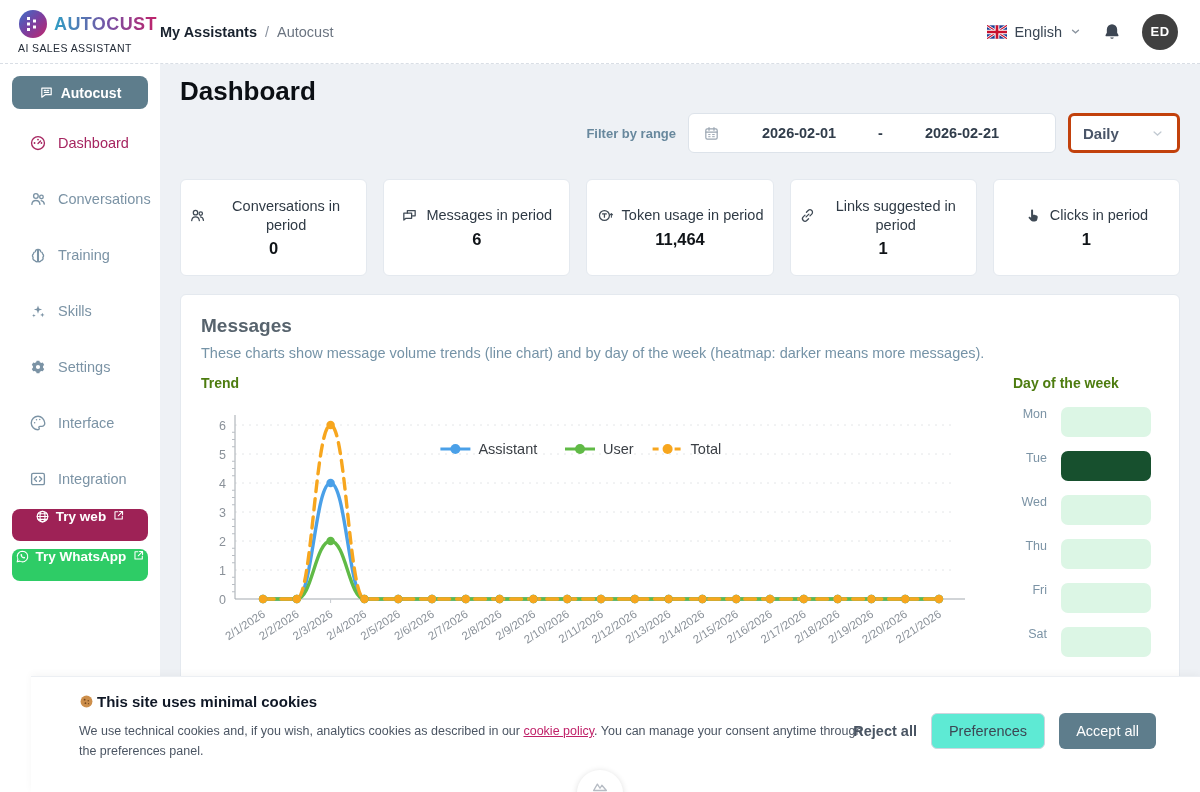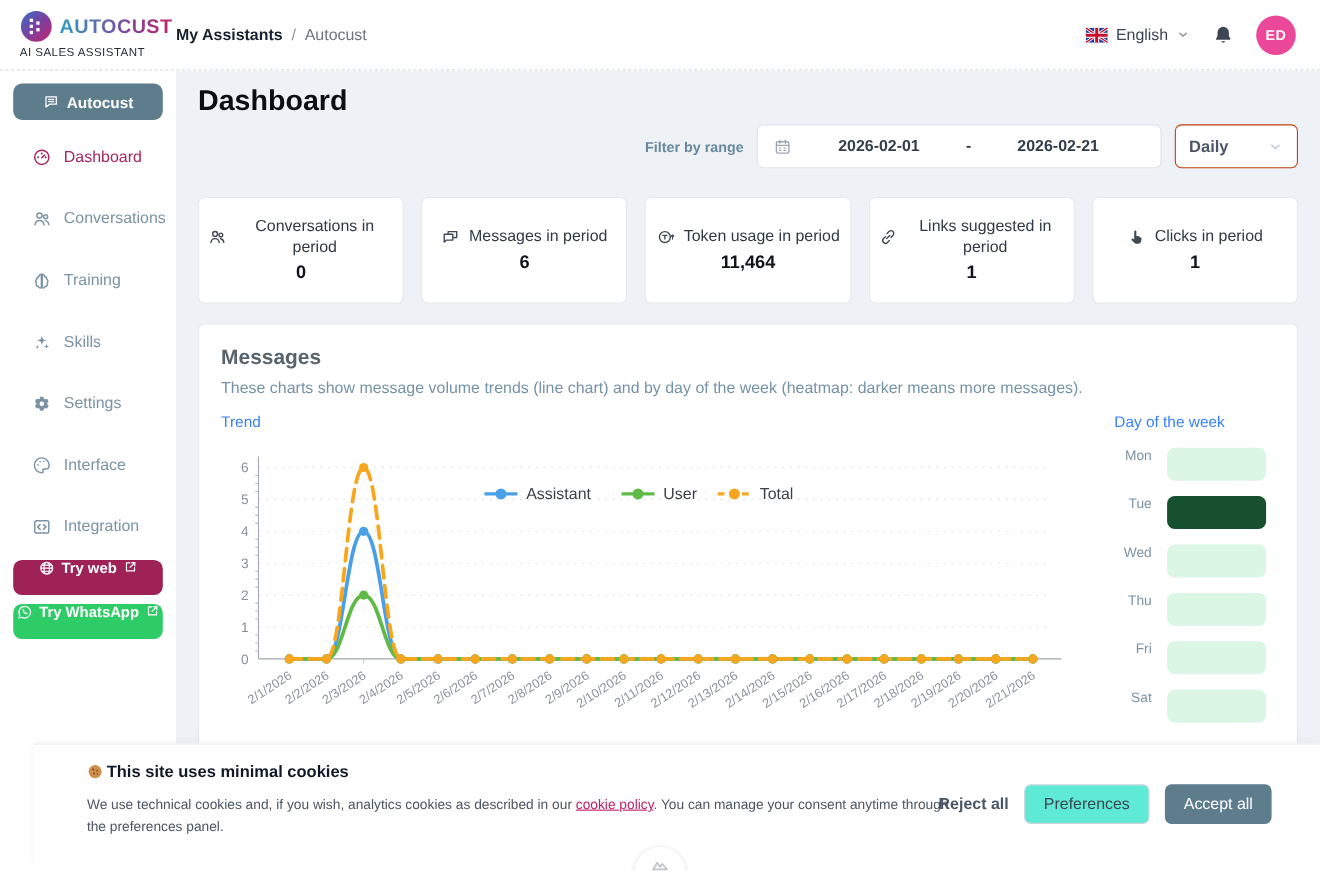--- a/index.html
+++ b/index.html
@@ -16,21 +16,21 @@
                 background:linear-gradient(90deg,#2f9ec4 0%,#7a4fa3 55%,#c02169 100%);
                 -webkit-background-clip:text; background-clip:text; color:transparent; }
   .brand-sub { font-size:10.5px; color:#242c38; letter-spacing:.4px; margin-top:3px; }
   .breadcrumb { margin-left:10px; font-size:14.5px; display:flex; gap:8px; align-items:center; }
   .bc-parent { font-weight:bold; color:#19222e; cursor:pointer; }
   .bc-sep { color:#8b93a0; }
   .bc-current { color:#6b7480; }
   .topbar-right { margin-left:auto; display:flex; align-items:center; gap:20px; padding-right:22px; }
   .lang-select { display:flex; align-items:center; gap:7px; font-size:14.5px; color:#3a4654; cursor:pointer; }
   .bell { width:20px; height:22px; color:#3d4653; cursor:pointer; display:inline-flex; }
-  .avatar { width:36px; height:36px; border-radius:50%; background:#ec4899; color:#fff;
+  .avatar { width:36px; height:36px; border-radius:50%; background:#404040; color:#fff;
             font-size:13px; font-weight:bold; display:flex; align-items:center; justify-content:center; letter-spacing:.5px; cursor:pointer; }
 
   
   .sidebar { position:fixed; top:64px; left:0; bottom:0; width:160px; background:#fff; z-index:5; display:flex; flex-direction:column; }
   .assistant-btn { margin:12px 12px 6px 12px; height:33px; border:none; border-radius:8px;
                    background:#5e7d8c; color:#fff; font-family:inherit; font-size:14px; font-weight:bold;
                    display:flex; align-items:center; justify-content:center; gap:7px; cursor:pointer; }
   .nav-item { display:flex; align-items:center; gap:11px; height:56px; padding-left:29px;
               color:#7b93a5; font-size:14.5px; cursor:pointer; }
   .nav-item.active { color:#a62560; }
@@ -43,38 +43,38 @@
   
   .main { position:absolute; left:160px; top:64px; right:0; bottom:0; padding:0 20px; }
   h1.page-title { font-size:26px; font-weight:bold; color:#0b0f14; margin:12px 0 2px 0; }
   .filter-row { display:flex; justify-content:flex-end; align-items:center; gap:12px; margin-top:6px; height:40px;font-weight:bold; }
   .filter-label { font-size:13px; color:#68889d; }
   .date-range { width:368px; height:40px; background:#fff; border:1px solid #dde3ea; border-radius:6px;
                 display:flex; align-items:center; padding:12px 14px; cursor:pointer; }
   .date-range .ico { color:#9aa5b1; }
   .date-val { flex:1; text-align:center; font-size:14.5px; color:#313d4b; }
   .date-dash { color:#313d4b; font-size:14.5px; }
-  .granularity { width:112px; height:40px; background:#fff; border:1px solid #c2410c; border-radius:6px;
+  .granularity { width:112px; height:40px; background:#fff; border:3px solid #c2410c; border-radius:6px;
                  display:flex; align-items:center; justify-content:space-between; padding:0 12px;
                  font-size:15px; color:#4a5568; cursor:pointer; }
   .granularity .ico { color:#c2cad2; }
 
   .stats-row { display:flex; gap:16px; margin-top:26px; }
   .stat-card { flex:1; background:#fff; border:1px solid #e4e9ef; border-radius:6px; height:97px;
                display:flex; flex-direction:column; align-items:center; justify-content:center; gap:5px; padding:0 8px; }
   .stat-top { display:flex; align-items:center; gap:8px; color:#3f4a55; }
   .stat-label { font-size:14.5px; color:#2f3a45; line-height:1.25; max-width:150px; text-align:center; }
   .stat-value { font-size:16.5px; font-weight:bold; color:#101418; }
 
   .panel { margin-top:18px; background:#fff; border:1px solid #e4e9ef; border-radius:6px; padding:18px 20px; height:420px; }
   .panel h2 { font-size:19px; font-weight:bold; color:#57636d; margin:2px 0 8px 0; }
   .panel-desc { font-size:14.5px; color:#7593a7; margin-bottom:14px; }
   .panel-body { display:flex; gap:16px; }
   .chart-col { flex:1; }
-  .sub-label { font-size:14px; font-weight:normal; color:#3b82f6; margin-bottom:8px; }
+  .sub-label { font-size:14px; font-weight:bold; color:#4d7c0f; margin-bottom:8px; }
   #trend-chart svg text { font-family:"Liberation Sans",sans-serif; }
   .heat-col { width:146px; }
   .heat-rows { margin-top:16px; }
   .heat-row { display:flex; align-items:flex-start; margin-bottom:14px; }
   .heat-day { width:34px; text-align:right; margin-right:14px; font-size:12.5px; color:#7b93a5; }
   .heat-cell { width:90px; height:30px; border-radius:7px; }
 
   
   .cookie-banner { position:fixed; left:0; right:0; bottom:0; height:116px; background:#fff; z-index:20;
                    border-top:1px solid #eceff3; box-shadow:0 -2px 8px rgba(0,0,0,.04);margin-left:31px; }

